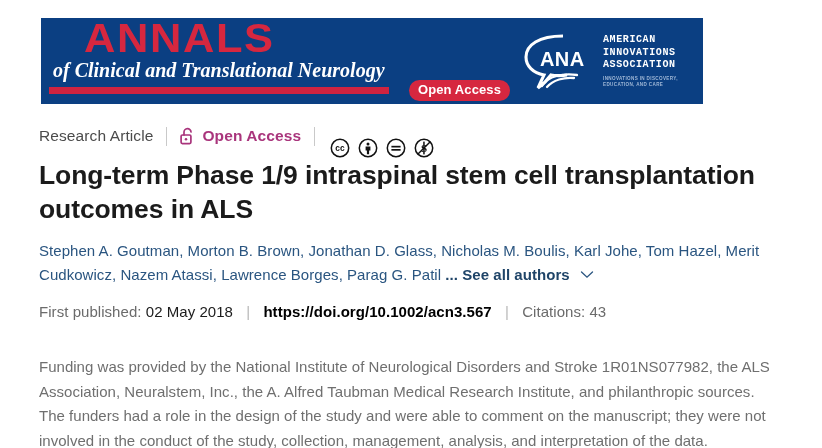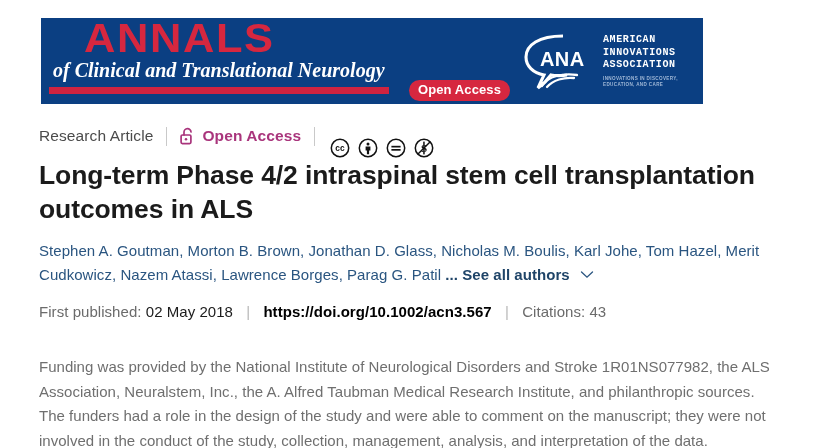--- a/index.html
+++ b/index.html
@@ -310,21 +310,21 @@
       </svg>
       <svg class="cc-badge" width="20" height="20" viewBox="0 0 20 20">
         <circle cx="10" cy="10" r="8.7" fill="none" stroke="#111" stroke-width="1.5"></circle>
         <text x="10" y="13.8" text-anchor="middle" fill="#111" font-family="Liberation Serif, serif" font-weight="700" font-size="11">S</text>
         <rect x="9.2" y="3.6" width="1.5" height="12.8" fill="#111"></rect>
         <path d="M4.0 16.0 L16.0 4.0" stroke="#111" stroke-width="1.5"></path>
       </svg>
     </span>
   </div>
 
-  <h1 class="title">Long-term Phase 4/2 intraspinal stem cell transplantation outcomes in ALS</h1>
+  <h1 class="title">Long-term Phase 1/9 intraspinal stem cell transplantation outcomes in ALS</h1>
 
   <div class="authors">
     <span>Stephen A. Goutman, Morton B. Brown, Jonathan D. Glass, Nicholas M. Boulis, Karl Johe, Tom Hazel,</span>
     <span>Merit Cudkowicz, Nazem Atassi, Lawrence Borges, Parag G. Patil</span>
     <span class="see-all">... See all authors</span>
     <svg class="chev" width="14" height="9" viewBox="0 0 14 9">
       <path d="M1.5 2 L7 7.2 L12.5 2" fill="none" stroke="#2a5580" stroke-width="1.3" stroke-linecap="round"></path>
     </svg>
   </div>
 

